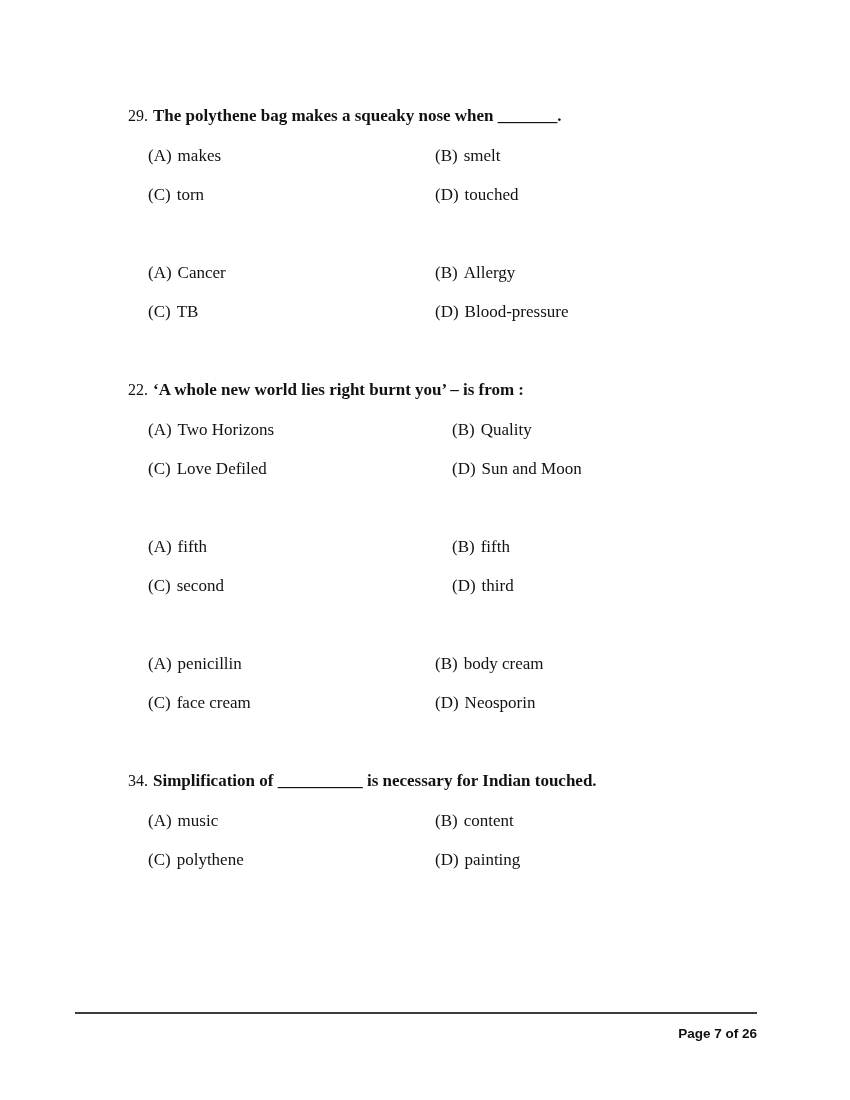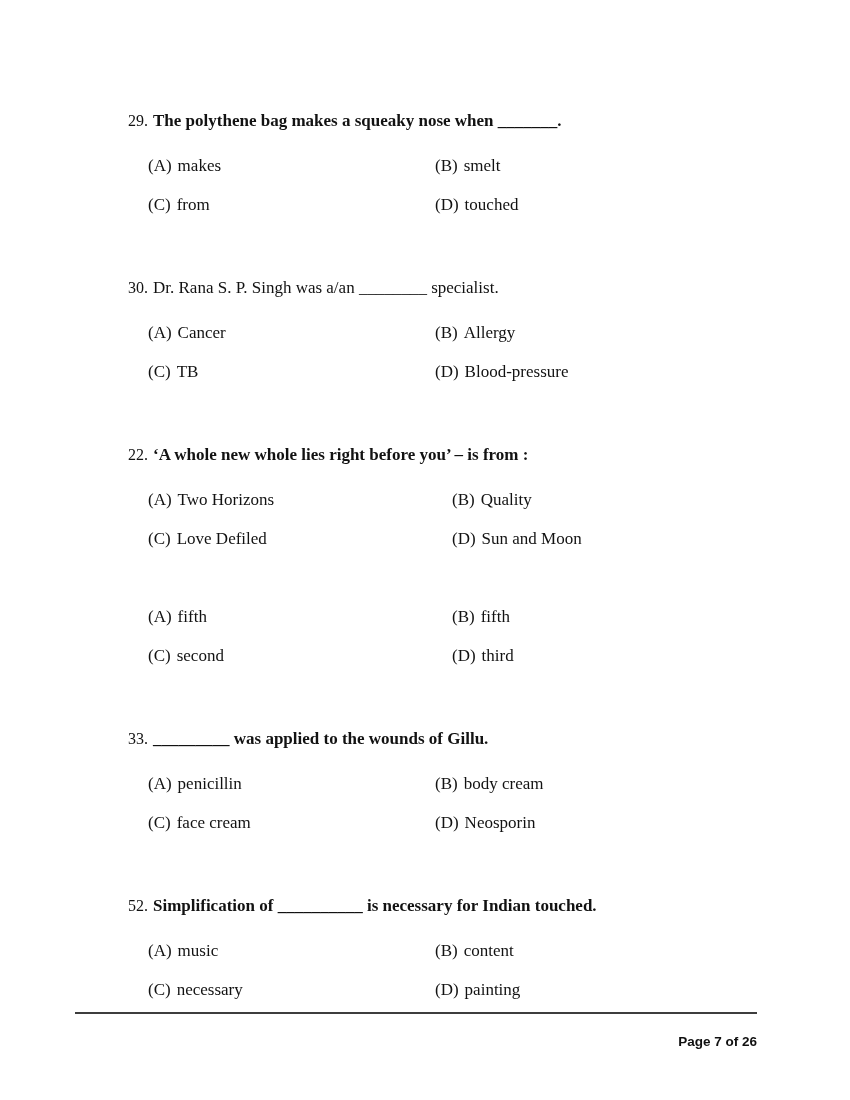--- a/index.html
+++ b/index.html
@@ -19,21 +19,21 @@
     position: absolute;
     top: 104px;
     left: 128px;
     right: 55px;
   }
   .question {
     margin-bottom: 55px;
   }
   .q-line {
     font-size: 17px;
-    line-height: 33px;
+    line-height: 23px;
     margin-bottom: 17px;
     white-space: nowrap;
   }
   .qnum {
     font-size: 16px;
     margin-right: 5px;
     font-weight: normal;
   }
   .question.bold .qtext {
     font-weight: bold;
@@ -68,21 +68,21 @@
     position: absolute;
     left: 75px;
     top: 1012px;
     width: 682px;
   }
   .footer-rule {
     height: 0;
     border-top: 2px solid #3d3d3d;
   }
   .footer-text {
-    margin-top: 20px;
+    margin-top: 12px;
     text-align: right;
     font-family: "Liberation Sans", "DejaVu Sans", sans-serif;
     font-size: 13.5px;
     font-weight: bold;
     color: #101010;
   }
 </style>
 </head>
 <body>
 
@@ -98,34 +98,31 @@
             <span class="opt-text">makes</span>
         </span>
         <span class="option">
           <span class="opt-letter">(B)</span>
             <span class="opt-text">smelt</span>
         </span>
       </div>
       <div class="opt-row">
         <span class="option col1">
           <span class="opt-letter">(C)</span>
-            <span class="opt-text">from</span>
+            <span class="opt-text">torn</span>
         </span>
         <span class="option">
           <span class="opt-letter">(D)</span>
             <span class="opt-text">touched</span>
         </span>
       </div>
     </div>
   </section>
 
   <section class="question">
-    <div class="q-line">
-      <span class="qnum">30.</span><span class="qtext">Dr. Rana S. P. Singh was a/an ________ specialist.</span>
-    </div>
     <div class="opts">
       <div class="opt-row">
         <span class="option col1">
           <span class="opt-letter">(A)</span>
             <span class="opt-text">Cancer</span>
         </span>
         <span class="option">
           <span class="opt-letter">(B)</span>
             <span class="opt-text">Allergy</span>
         </span>
@@ -138,21 +135,21 @@
         <span class="option">
           <span class="opt-letter">(D)</span>
             <span class="opt-text">Blood-pressure</span>
         </span>
       </div>
     </div>
   </section>
 
   <section class="question bold wide">
     <div class="q-line">
-      <span class="qnum">22.</span><span class="qtext">‘A whole new whole lies right before you’ – is from :</span>
+      <span class="qnum">22.</span><span class="qtext">‘A whole new world lies right burnt you’ – is from :</span>
     </div>
     <div class="opts">
       <div class="opt-row">
         <span class="option col1">
           <span class="opt-letter">(A)</span>
             <span class="opt-text">Two Horizons</span>
         </span>
         <span class="option">
           <span class="opt-letter">(B)</span>
             <span class="opt-text">Quality</span>
@@ -184,72 +181,69 @@
         </span>
       </div>
       <div class="opt-row">
         <span class="option col1">
           <span class="opt-letter">(C)</span>
             <span class="opt-text">second</span>
         </span>
         <span class="option">
           <span class="opt-letter">(D)</span>
             <span class="opt-text">third</span>
+        </span>
+      </div>
+    </div>
+  </section>
+
+  <section class="question bold">
+    <div class="opts">
+      <div class="opt-row">
+        <span class="option col1">
+          <span class="opt-letter">(A)</span>
+            <span class="opt-text">penicillin</span>
+        </span>
+        <span class="option">
+          <span class="opt-letter">(B)</span>
+            <span class="opt-text">body cream</span>
+        </span>
+      </div>
+      <div class="opt-row">
+        <span class="option col1">
+          <span class="opt-letter">(C)</span>
+            <span class="opt-text">face cream</span>
+        </span>
+        <span class="option">
+          <span class="opt-letter">(D)</span>
+            <span class="opt-text">Neosporin</span>
         </span>
       </div>
     </div>
   </section>
 
   <section class="question bold">
     <div class="q-line">
-      <span class="qnum">33.</span><span class="qtext">_________ was applied to the wounds of Gillu.</span>
-    </div>
-    <div class="opts">
-      <div class="opt-row">
-        <span class="option col1">
-          <span class="opt-letter">(A)</span>
-            <span class="opt-text">penicillin</span>
-        </span>
-        <span class="option">
-          <span class="opt-letter">(B)</span>
-            <span class="opt-text">body cream</span>
-        </span>
-      </div>
-      <div class="opt-row">
-        <span class="option col1">
-          <span class="opt-letter">(C)</span>
-            <span class="opt-text">face cream</span>
-        </span>
-        <span class="option">
-          <span class="opt-letter">(D)</span>
-            <span class="opt-text">Neosporin</span>
-        </span>
-      </div>
-    </div>
-  </section>
-
-  <section class="question bold">
-    <div class="q-line">
-      <span class="qnum">52.</span><span class="qtext">Simplification of __________ is necessary for Indian touched.</span>
+      <span class="qnum">34.</span><span class="qtext">Simplification of __________ is necessary for Indian touched.</span>
     </div>
     <div class="opts">
       <div class="opt-row">
         <span class="option col1">
           <span class="opt-letter">(A)</span>
             <span class="opt-text">music</span>
         </span>
         <span class="option">
           <span class="opt-letter">(B)</span>
             <span class="opt-text">content</span>
         </span>
       </div>
       <div class="opt-row">
         <span class="option col1">
           <span class="opt-letter">(C)</span>
-            <span class="opt-text">necessary</span>
+            <span class="opt-text">polythene</span>
         </span>
         <span class="option">
           <span class="opt-letter">(D)</span>
             <span class="opt-text">painting</span>
         </span>
       </div>
     </div>
   </section>
 </main>
 

